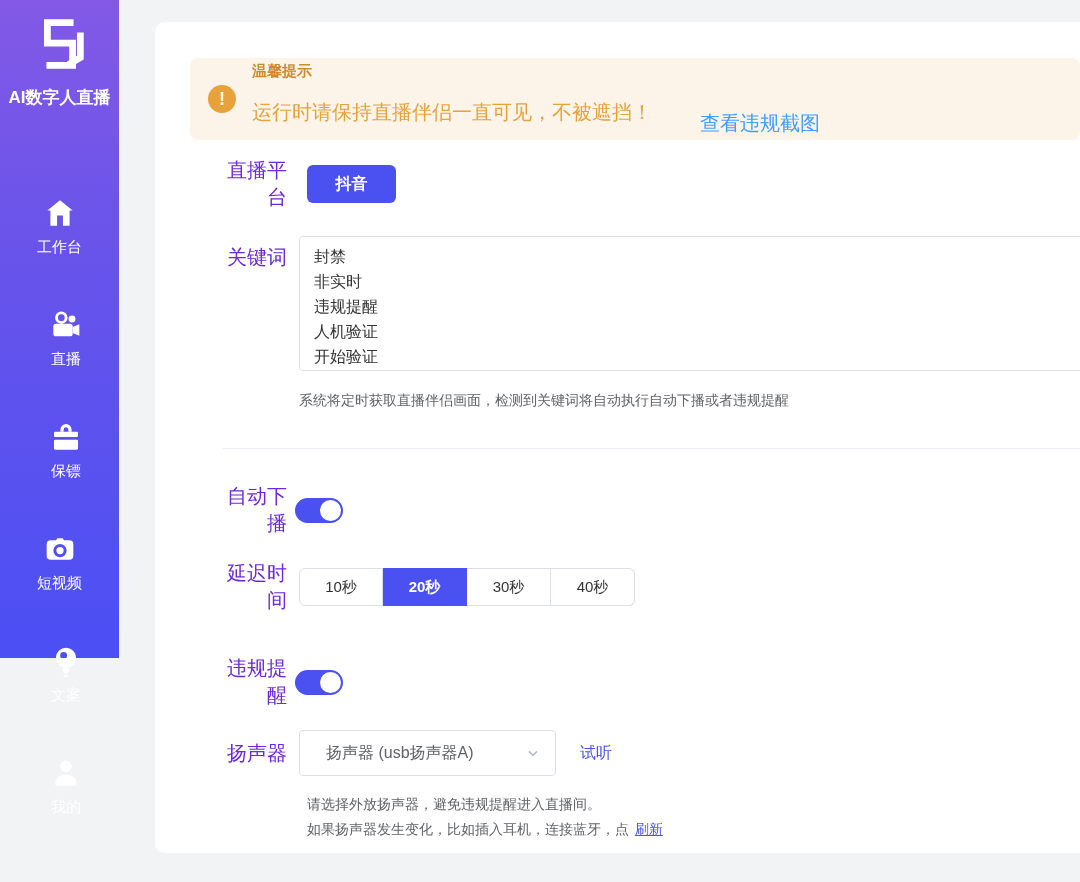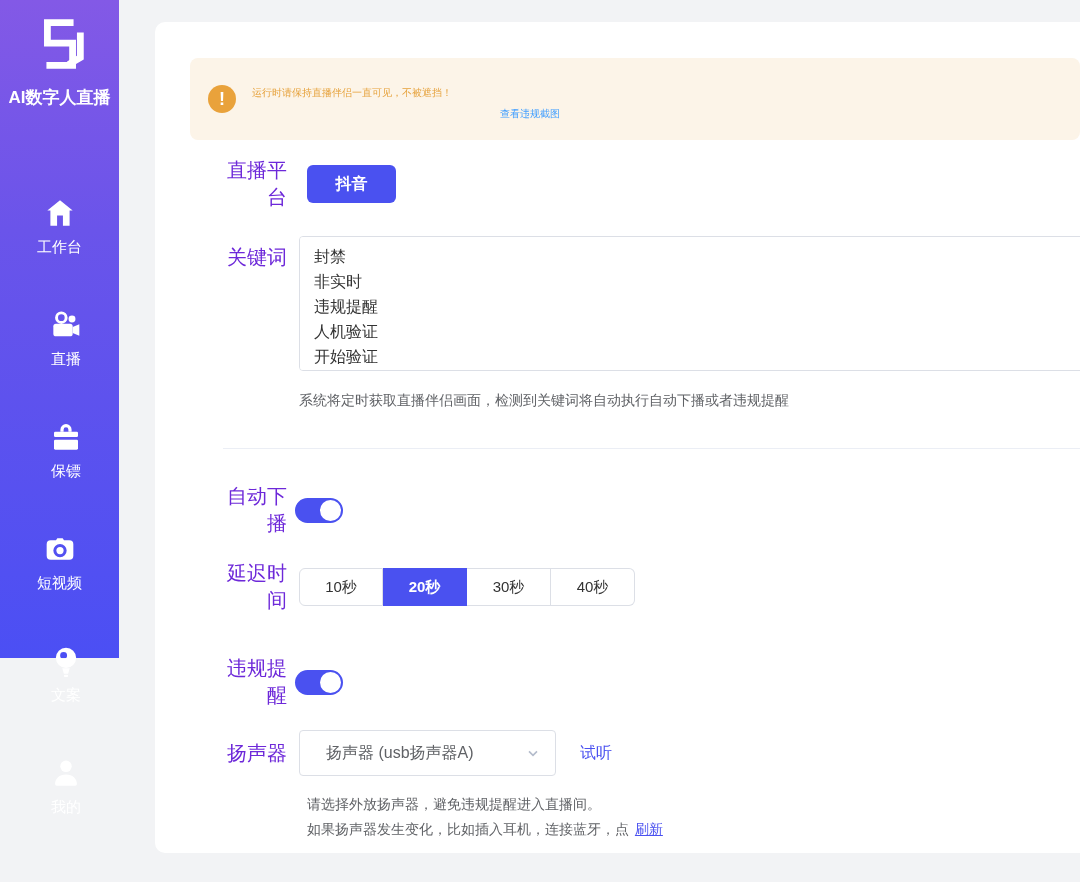--- a/index.html
+++ b/index.html
@@ -39,21 +39,21 @@
     width:890px; height:82px; background:#fcf4e8; border-radius:8px;
     display:flex; align-items:center; padding-left:18px;
   }
   .warn-circle{
     width:28px; height:28px; border-radius:50%; background:#e9a23b;
     color:#fff; font-weight:bold; font-size:18px;
     display:flex; align-items:center; justify-content:center; flex:0 0 auto;
   }
   .banner-text{ margin-left:16px; }
   .banner-title{ color:#cf8a2c; font-size:15px; font-weight:bold; }
-  .banner-line{ margin-top:8px; font-size:10px; color:#e6a23c; display:flex; }
+  .banner-line{ margin-top:8px; font-size:20px; color:#e6a23c; display:flex; align-items:center; }
   .banner-link{ color:#409eff; margin-left:48px; cursor:pointer; text-decoration:none;margin-top:21px; }
 
   
   .row{ display:flex; align-items:center; margin-left:33px; }
   .row.top-align{ align-items:flex-start; }
   .flabel{
     width:64px; flex:0 0 auto; text-align:right; font-size:20px; color:#6d28d9;
   }
   .ctrl{ margin-left:12px; }
 
@@ -178,20 +178,21 @@
     </div>
   </nav>
 </aside>
 
 <main class="card">
   <div class="card-inner">
 
     <div class="banner">
       <div class="warn-circle">!</div>
       <div class="banner-text">
+        <div class="banner-title">温馨提示</div>
         <div class="banner-line">
           <span>运行时请保持直播伴侣一直可见，不被遮挡！</span>
           <a class="banner-link">查看违规截图</a>
         </div>
       </div>
     </div>
 
     <div class="row row-platform">
       <span class="flabel">直播平台</span>
       <div class="ctrl">

